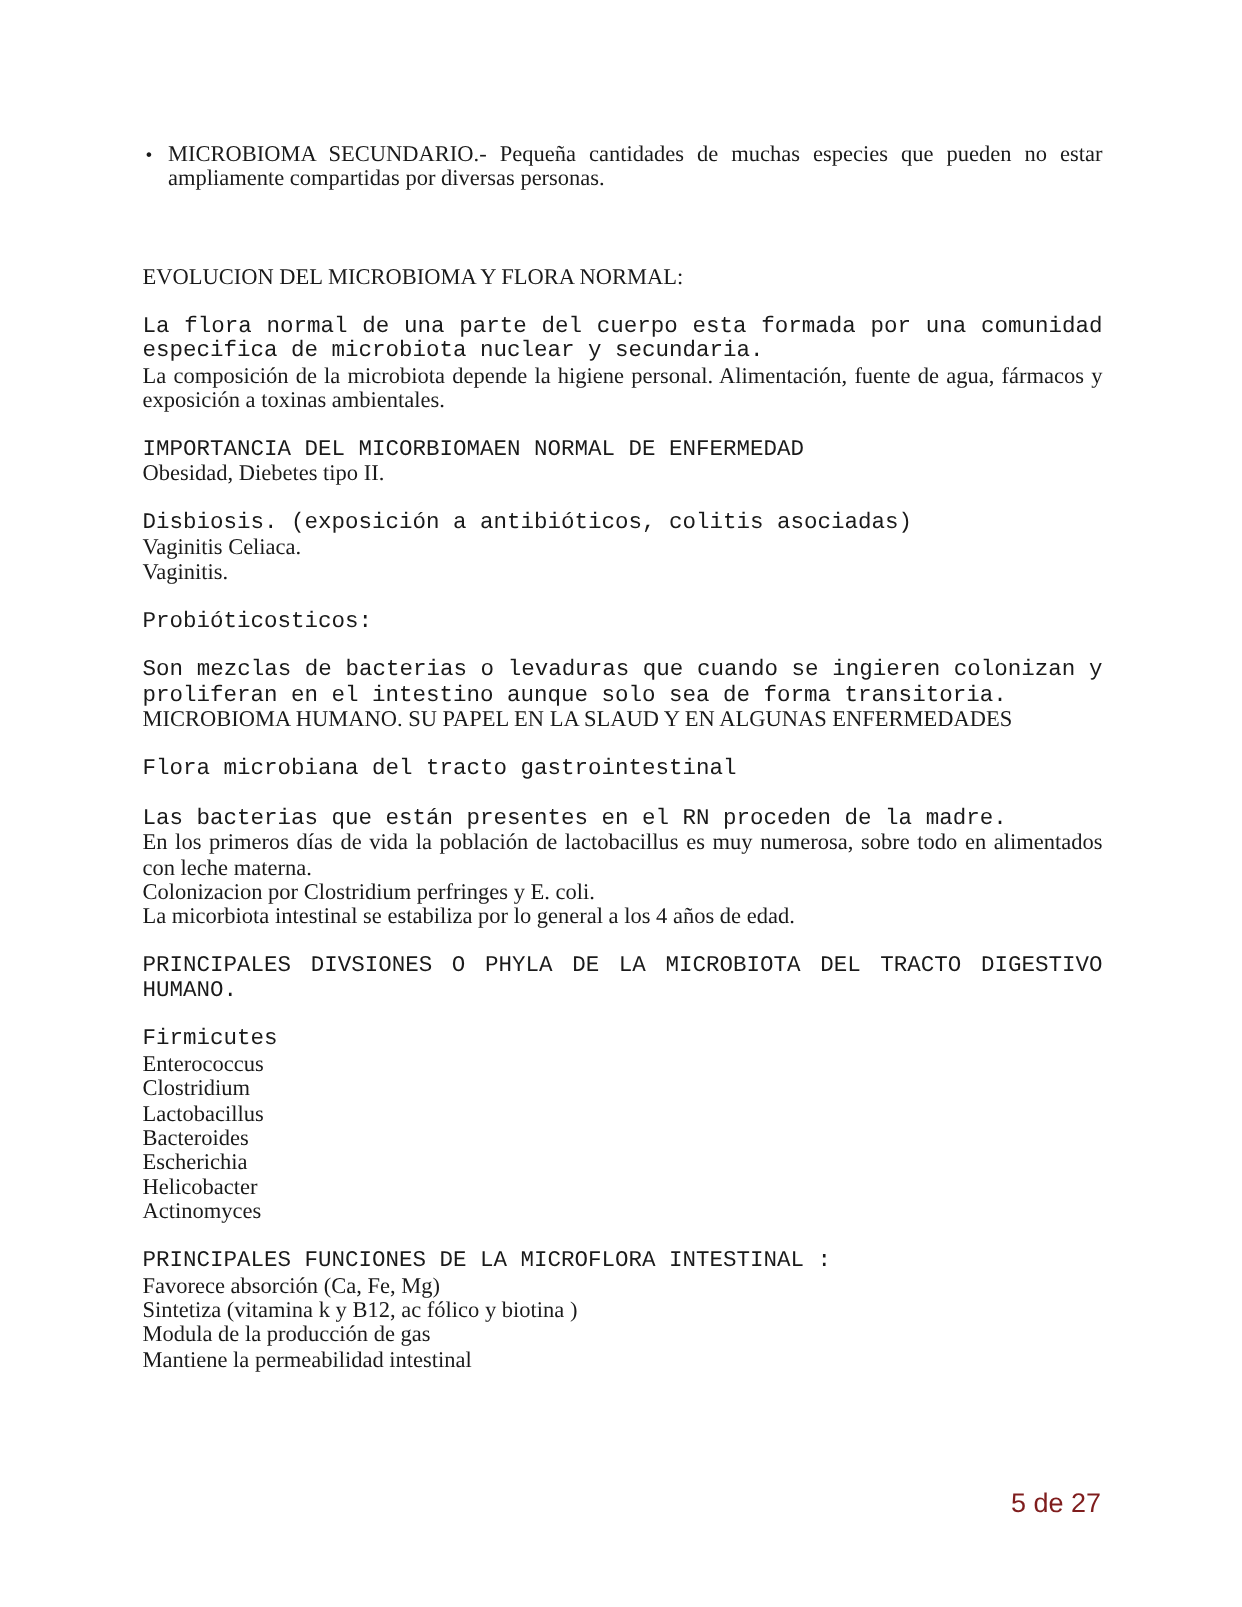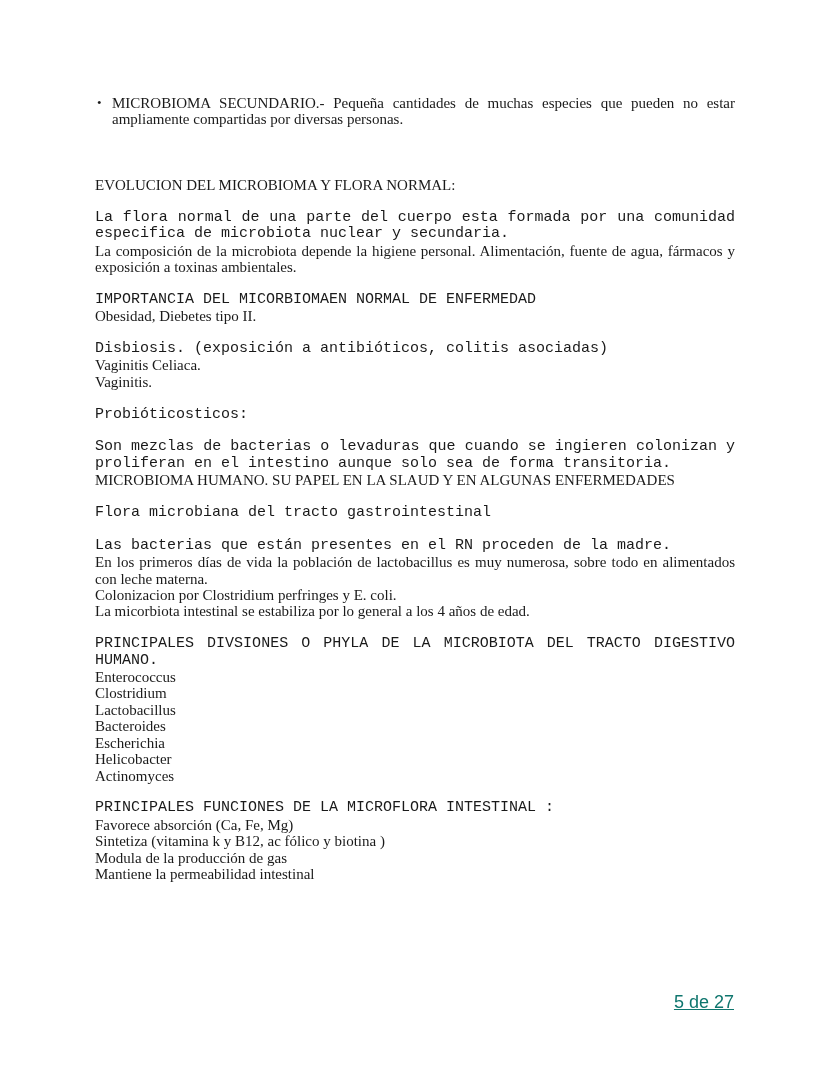--- a/index.html
+++ b/index.html
@@ -40,22 +40,21 @@
     top: 0;
     font-size: 13px;
   }
   .page-indicator {
     position: absolute;
     top: 992px;
     right: 94px;
     font-family: "Liberation Sans", sans-serif;
     font-size: 18px;
     line-height: 20px;
-    color: #0f766e;
-    text-decoration: underline;
+    color: #7f1d1d;
   }
 </style>
 </head>
 <body>
 
 <div class="page">
   <div class="content">
 
     <div class="bullet-item j">
       <span class="bullet-marker">•</span>
@@ -81,20 +80,21 @@
 
     <p class="g1">Flora microbiana del tracto gastrointestinal</p>
 
     <div class="line g1">Las bacterias que están presentes en el RN proceden de la madre.</div>
     <div class="line j">En los primeros días de vida la población de lactobacillus es muy numerosa,  sobre todo en alimentados con leche materna.</div>
     <div class="line">Colonizacion por Clostridium perfringes y E. coli.</div>
     <div class="line">La micorbiota intestinal se estabiliza por lo general a los 4 años de edad.</div>
 
     <p class="j g1">PRINCIPALES DIVSIONES O PHYLA DE LA MICROBIOTA DEL TRACTO DIGESTIVO HUMANO.</p>
 
+    <div class="line g1">Firmicutes</div>
     <div class="line">Enterococcus</div>
     <div class="line">Clostridium</div>
     <div class="line">Lactobacillus</div>
     <div class="line">Bacteroides</div>
     <div class="line">Escherichia</div>
     <div class="line">Helicobacter</div>
     <div class="line">Actinomyces</div>
 
     <p class="g1">PRINCIPALES FUNCIONES DE LA MICROFLORA INTESTINAL :</p>
 

